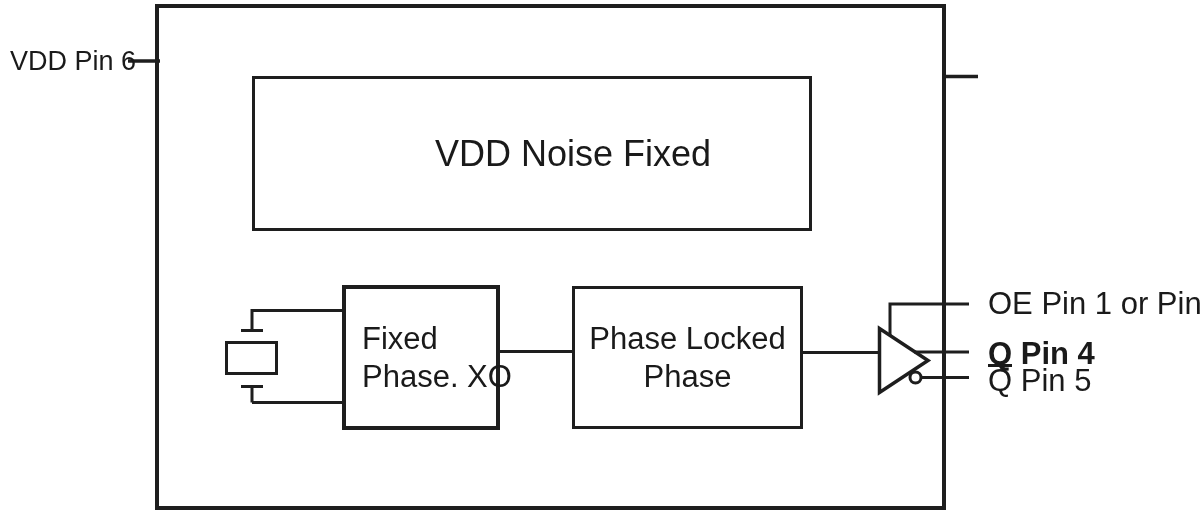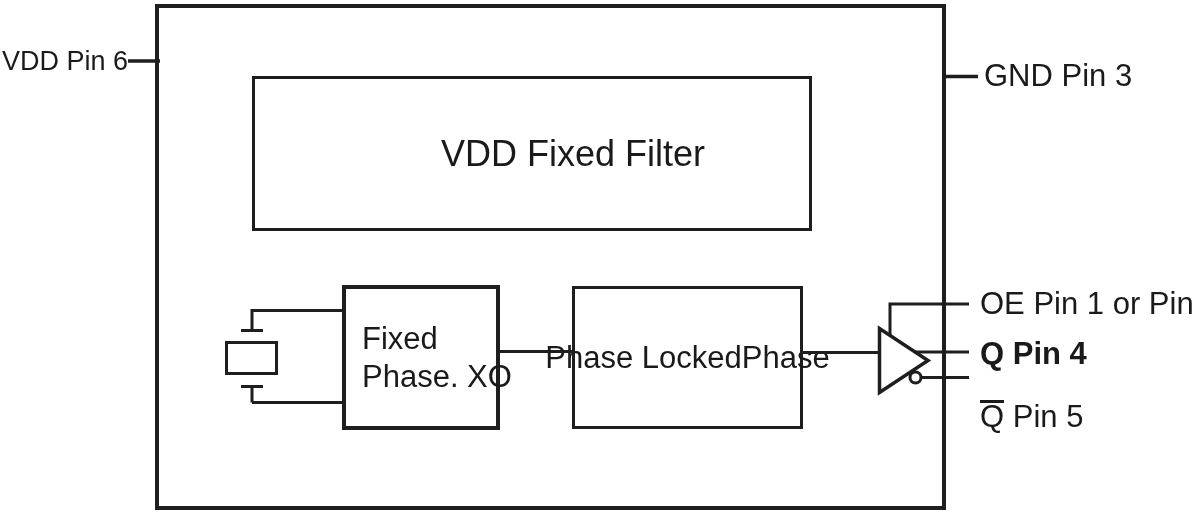--- a/index.html
+++ b/index.html
@@ -16,47 +16,48 @@
     border:4px solid #1e1e1e;background:transparent;
   }
   .nf{left:252px;top:76px;width:560px;height:155px;border:3px solid #1e1e1e;}
   .nf .lbl{font-size:36px;line-height:43px;padding-left:82px;white-space:nowrap;}
   .xo{
     left:342px;top:285px;width:158px;height:145px;border:4px solid #1e1e1e;
     flex-direction:column;align-items:flex-start;padding-left:16px;
   }
   .pll{
     left:572px;top:286px;width:231px;height:143px;border:3px solid #1e1e1e;
-    align-items:center;
+    flex-direction:column;align-items:center;
   }
   .blk-line{font-size:31px;line-height:38px;white-space:nowrap;}
   .wires{position:absolute;left:0;top:0;width:1200px;height:516px;}
   .pin{
     position:absolute;font-size:31px;line-height:36px;height:36px;
     white-space:nowrap;
+    padding-left:8px;
   }
   .pin-vdd{left:0;top:43px;width:128px;text-align:right;font-size:27px;}
   .pin-gnd{left:984px;top:58px;}
   .pin-oe{left:980px;top:286px;}
   .pin-q{left:980px;top:336px;font-weight:bold;}
-  .pin-qbar{left:980px;top:363px;margin-top:36px;}
+  .pin-qbar{left:980px;top:363px;}
   .overbar{
     display:inline-block;border-top:3px solid #1a1a1a;
     padding-top:2px;line-height:24px;
   }
 </style>
 </head>
 <body>
 
 <div class="stage">
 
   <div class="box chip"></div>
 
   <div class="box nf">
-    <span class="lbl">VDD Fixed Filter</span>
+    <span class="lbl">VDD Noise Fixed</span>
   </div>
 
   <div class="box xo">
     <span class="blk-line">Fixed</span>
     <span class="blk-line">Phase. XO</span>
   </div>
 
   <div class="box pll">
     <span class="blk-line">Phase Locked</span>
     <span class="blk-line">Phase</span>
@@ -79,18 +80,17 @@
     <g>
       <path d="M879.5 328.5 L879.5 392.5 L928 360.5 Z" fill="#ffffff" stroke-width="3.5"></path>
       <path d="M969 304 H890 V336"></path>
       <path d="M914 352 H969"></path>
       <circle cx="915.5" cy="377.5" r="5.5" fill="#ffffff"></circle>
       <path d="M921 377.5 H969"></path>
     </g>
   </svg>
 
   <div class="pin pin-vdd">VDD Pin 6</div>
-  <div class="pin pin-gnd">GND Pin 3</div>
   <div class="pin pin-oe">OE Pin 1 or Pin 2</div>
   <div class="pin pin-q">Q Pin 4</div>
   <div class="pin pin-qbar"><span class="overbar">Q</span><span> Pin 5</span></div>
 
 </div>
 
 </body></html>

